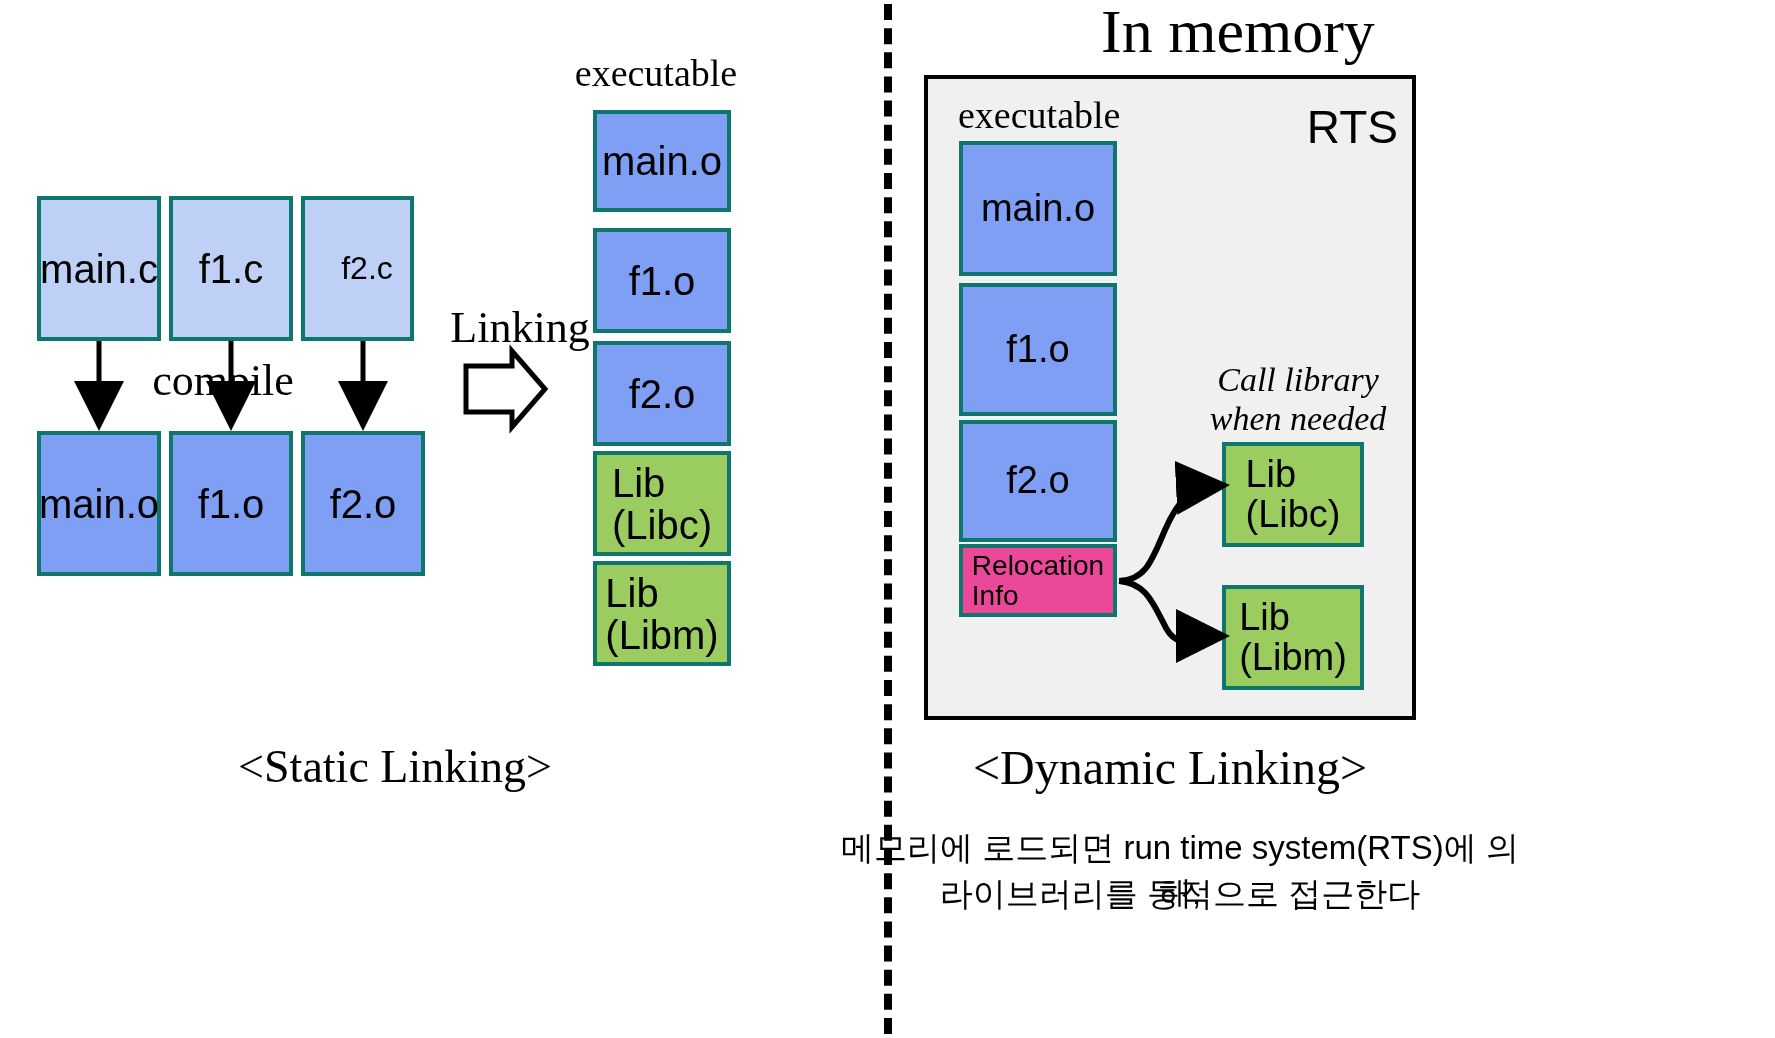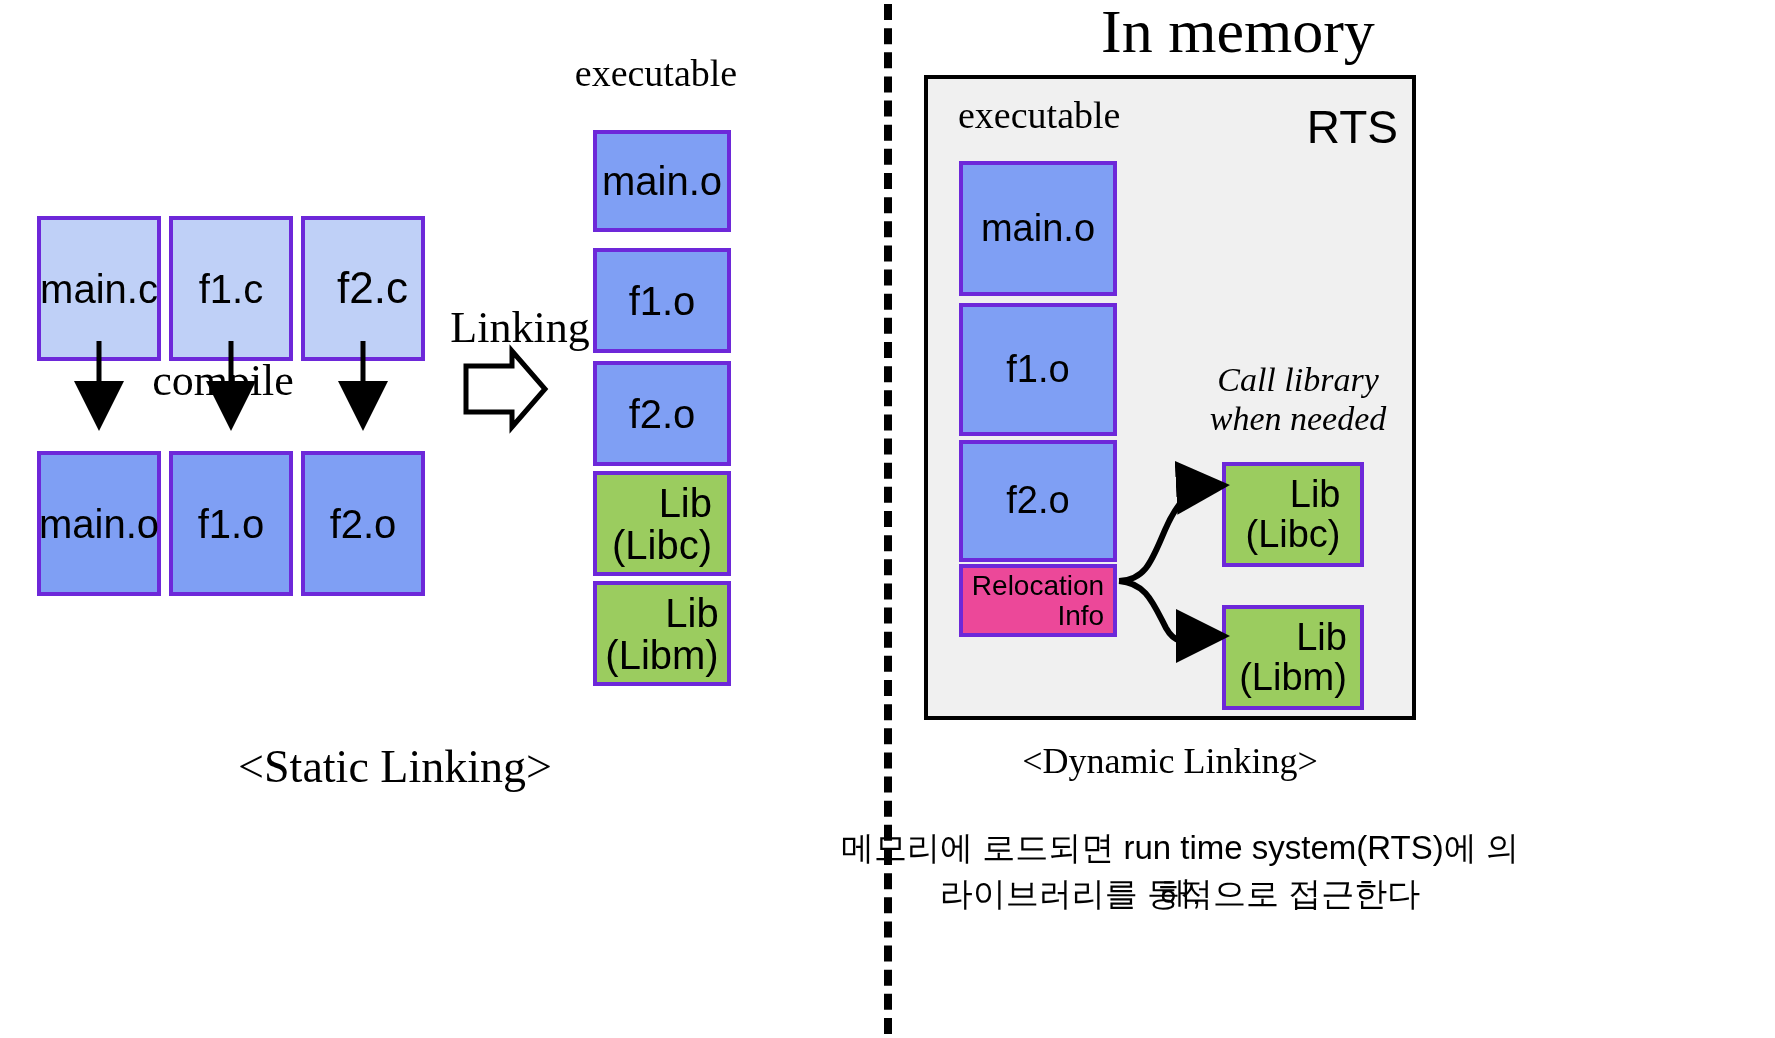--- a/index.html
+++ b/index.html
@@ -20,29 +20,28 @@
     position: absolute;
     left: 0; top: 0;
     width: 1775px;
     height: 1038px;
   }
 
   
   .box {
     position: absolute;
     box-sizing: border-box;
-    border: 4px solid #6d28d9;
+    border: 4px solid #0f766e;
     display: flex;
     align-items: center;
     justify-content: center;
-    text-align: right;
+    text-align: left;
     font-family: "Liberation Sans", sans-serif;
     line-height: 1.05;
     white-space: pre-line;
-    margin-top: 20px;
   }
   .c-file   { background: #bfd0f7; }
   .o-file   { background: #7f9ff4; }
   .lib      { background: #9bcc5f; }
   .reloc    { background: #ec4899; }
 
   .lbl {
     position: absolute;
     white-space: pre-line;
     text-align: center;
@@ -84,21 +83,21 @@
 <body>
 
 <div class="canvas">
 
   <div class="lbl serif" style="left:1038px; top:-4px; width:400px; font-size:62px;">In memory</div>
 
   <div class="divider"></div>
 
   <div class="box c-file" style="left:37px; top:196px; width:124px; height:145px; font-size:40px;">main.c</div>
   <div class="box c-file" style="left:169px; top:196px; width:124px; height:145px; font-size:40px;">f1.c</div>
-  <div class="box c-file" style="left:301px; top:196px; width:124px; height:145px; font-size:44px;padding-left:19px;">f2.c</div>
+  <div class="box c-file" style="left:301px; top:196px; width:113px; height:145px; font-size:32px;padding-left:19px;">f2.c</div>
 
   <div class="lbl serif" style="left:123px; top:355px; width:200px; font-size:44px;">compile</div>
 
   <div class="box o-file" style="left:37px; top:431px; width:124px; height:145px; font-size:40px;">main.o</div>
   <div class="box o-file" style="left:169px; top:431px; width:124px; height:145px; font-size:40px;">f1.o</div>
   <div class="box o-file" style="left:301px; top:431px; width:124px; height:145px; font-size:40px;">f2.o</div>
 
   <div class="lbl serif" style="left:430px; top:302px; width:180px; font-size:44px;">Linking</div>
 
   <div class="lbl serif" style="left:556px; top:51px; width:200px; font-size:38px;">executable</div>
@@ -126,21 +125,21 @@
 Info</div>
 
   <div class="lbl serif" style="left:1178px; top:360px; width:240px; font-size:34px; line-height:1.15;font-style:italic;">Call library
 when needed</div>
 
   <div class="box lib" style="left:1222px; top:442px; width:142px; height:105px; font-size:38px;">Lib
 (Libc)</div>
   <div class="box lib" style="left:1222px; top:585px; width:142px; height:105px; font-size:38px;">Lib
 (Libm)</div>
 
-  <div class="lbl serif" style="left:940px; top:740px; width:460px; font-size:36px;">&lt;Dynamic Linking&gt;</div>
+  <div class="lbl serif" style="left:940px; top:740px; width:460px; font-size:48px;">&lt;Dynamic Linking&gt;</div>
 
   <div class="lbl sans" style="left:830px; top:826px; width:700px; font-size:33px;">메모리에 로드되면 run time system(RTS)에 의해,</div>
   <div class="lbl sans" style="left:830px; top:872px; width:700px; font-size:33px;">라이브러리를 동적으로 접근한다</div>
 
   <svg class="overlay" viewBox="0 0 1775 1038" xmlns="http://www.w3.org/2000/svg">
     <defs>
       <marker id="ah" markerWidth="10" markerHeight="10" refX="7" refY="5" orient="auto" markerUnits="strokeWidth">
         <path d="M0,0 L10,5 L0,10 z" fill="#000000"></path>
       </marker>
       <marker id="ah2" markerWidth="9" markerHeight="9" refX="6" refY="4.5" orient="auto" markerUnits="strokeWidth">

